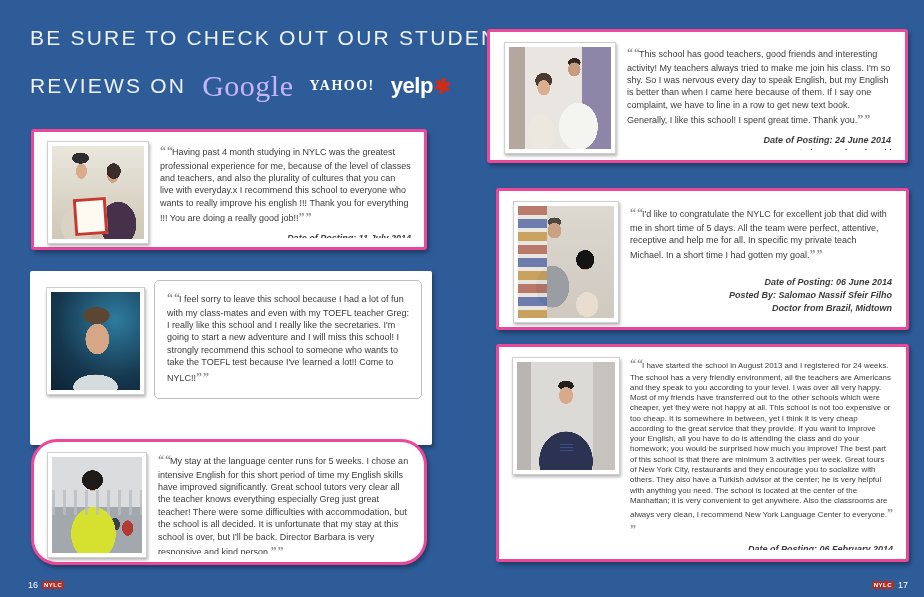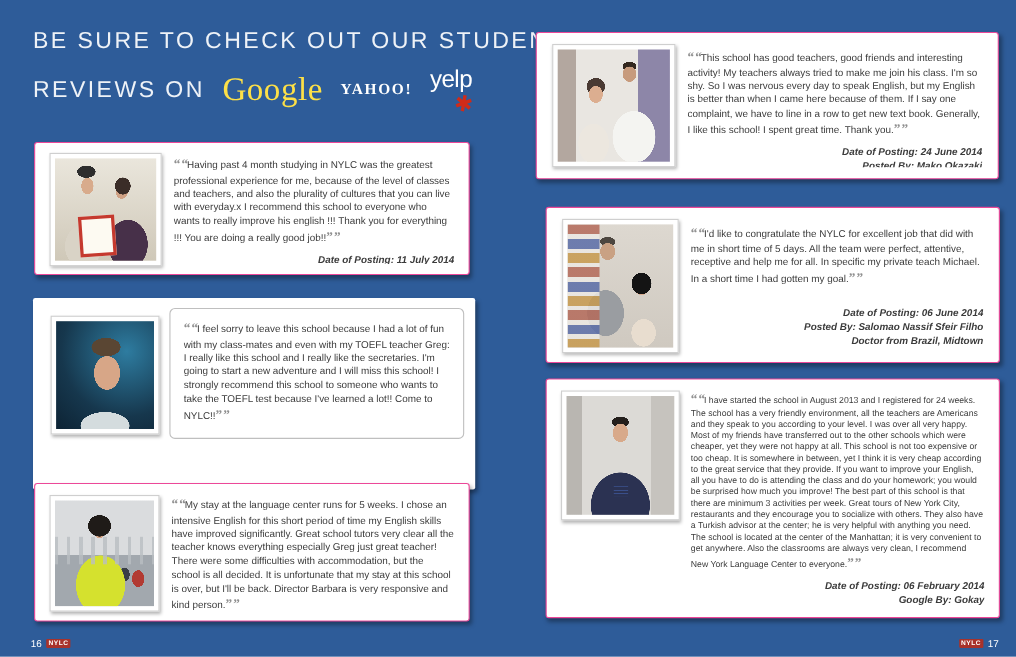--- a/index.html
+++ b/index.html
@@ -8,29 +8,29 @@
   .bgdark { position:absolute; background:#1f4c86; }
   .bgd-a { left:0; top:108; width:456; height:26; }
   .bgd-b { left:437; top:108; width:38; height:196; }
   .bgd-c { left:0; top:258; width:16; height:172; }
   .bgd-d { left:595; top:164; width:329; height:25; }
   .bgd-e { left:903; top:0; width:21; height:226; }
 
   
   .hdr { position:absolute; left:30px; top:26px; color:#eef2f7; }
   .hdr-l1 { font-size:21px; letter-spacing:2.2px; font-weight:400; }
-  .hdr-l2 { display:flex; align-items:center; gap:16px; margin-top:9px; }
+  .hdr-l2 { display:flex; align-items:center; gap:16px; margin-top:19px; }
   .hdr-l2 .pre { font-size:21px; letter-spacing:2.2px; }
-  .logo-google { font-family:"Liberation Serif", serif; font-size:30px; color:#fde047; letter-spacing:0.5px; }
+  .logo-google { font-family:"Liberation Serif", serif; font-size:30px; color:#c4b5fd; letter-spacing:0.5px; }
   .logo-yahoo { font-family:"Liberation Serif", serif; font-size:14px; font-weight:700; color:#fff; letter-spacing:1.5px; }
-  .logo-yelp { font-size:22px; font-weight:400; color:#fff; letter-spacing:-0.5px; display:flex; align-items:flex-end;flex-direction:column; }
+  .logo-yelp { font-size:22px; font-weight:700; color:#fff; letter-spacing:-0.5px; display:flex; align-items:center; }
   .yelp-star { color:#cf2b19; font-size:20px; margin-left:1px; transform:rotate(10deg); line-height:1; }
 
   
-  .card { position:absolute; background:#fff; border:1px solid #ec4899; border-radius:3px; box-shadow:2px 3px 4px rgba(0,0,0,.35);text-decoration:underline; }
+  .card { position:absolute; background:#fff; border:3px solid #ec4899; border-radius:3px; box-shadow:2px 3px 4px rgba(0,0,0,.35);text-decoration:underline; }
   .panel { position:absolute; background:#fff; border-radius:2px; box-shadow:2px 3px 4px rgba(0,0,0,.35); }
   .inner-box { position:absolute; background:#fff; border:1px solid #bfbfbf; border-radius:5px; }
   .photo-frame { position:absolute; background:#fff; border:1px solid #cfcfcf; box-shadow:1px 2px 3px rgba(0,0,0,.3); padding:4px; }
   .photo { position:relative; width:100%; height:100%; overflow:hidden; }
   .card-text { position:absolute; display:flex; flex-direction:column; overflow:hidden; }
   .quote { color:#3b3b3b; font-size:9px; line-height:1.38; }
   .quote.small { font-size:7.9px; line-height:1.3; }
   .qm { color:#8f8f8f; font-family:"Liberation Serif", serif; font-weight:700; font-size:12px; letter-spacing:-1px; }
   .byline { margin-top:auto; text-align:right; font-size:9px; font-style:italic; font-weight:700; color:#3b3b3b; line-height:1.45; padding-top:6px; }
 
@@ -168,21 +168,21 @@
     <div class="card-text" style="left:131px; top:14px; right:14px; bottom:12px;">
       <div class="quote"><span class="qm">“ “</span><span>I'd like to congratulate the NYLC for excellent job that did with me in short time of 5 days. All the team were perfect, attentive, receptive and help me for all. In specific my private teach Michael. In a short time I had gotten my goal.</span><span class="qm">” ”</span></div>
       <div class="byline">
         <div>Date of Posting: 06 June 2014</div>
         <div>Posted By: Salomao Nassif Sfeir Filho</div>
         <div>Doctor from Brazil, Midtown</div>
       </div>
     </div>
   </div>
 
-  <div class="card" style="left:31px; top:439px; width:396px; height:126px;">
+  <div class="card" style="left:31px; top:439px; width:396px; height:126px;border-radius:26px;">
     <div class="photo-frame" style="left:13px; top:10px; width:100px; height:106px;">
       <div class="photo ph5">
           <div class="railing"></div>
         </div>
     </div>
     <div class="card-text" style="left:124px; top:10px; right:13px; bottom:8px;">
       <div class="quote"><span class="qm">“ “</span><span>My stay at the language center runs for 5 weeks. I chose an intensive English for this short period of time my English skills have improved significantly. Great school tutors very clear all the teacher knows everything especially Greg just great teacher! There were some difficulties with accommodation, but the school is all decided. It is unfortunate that my stay at this school is over, but I'll be back. Director Barbara is very responsive and kind person.</span><span class="qm">” ”</span></div>
 
     </div>
   </div>

